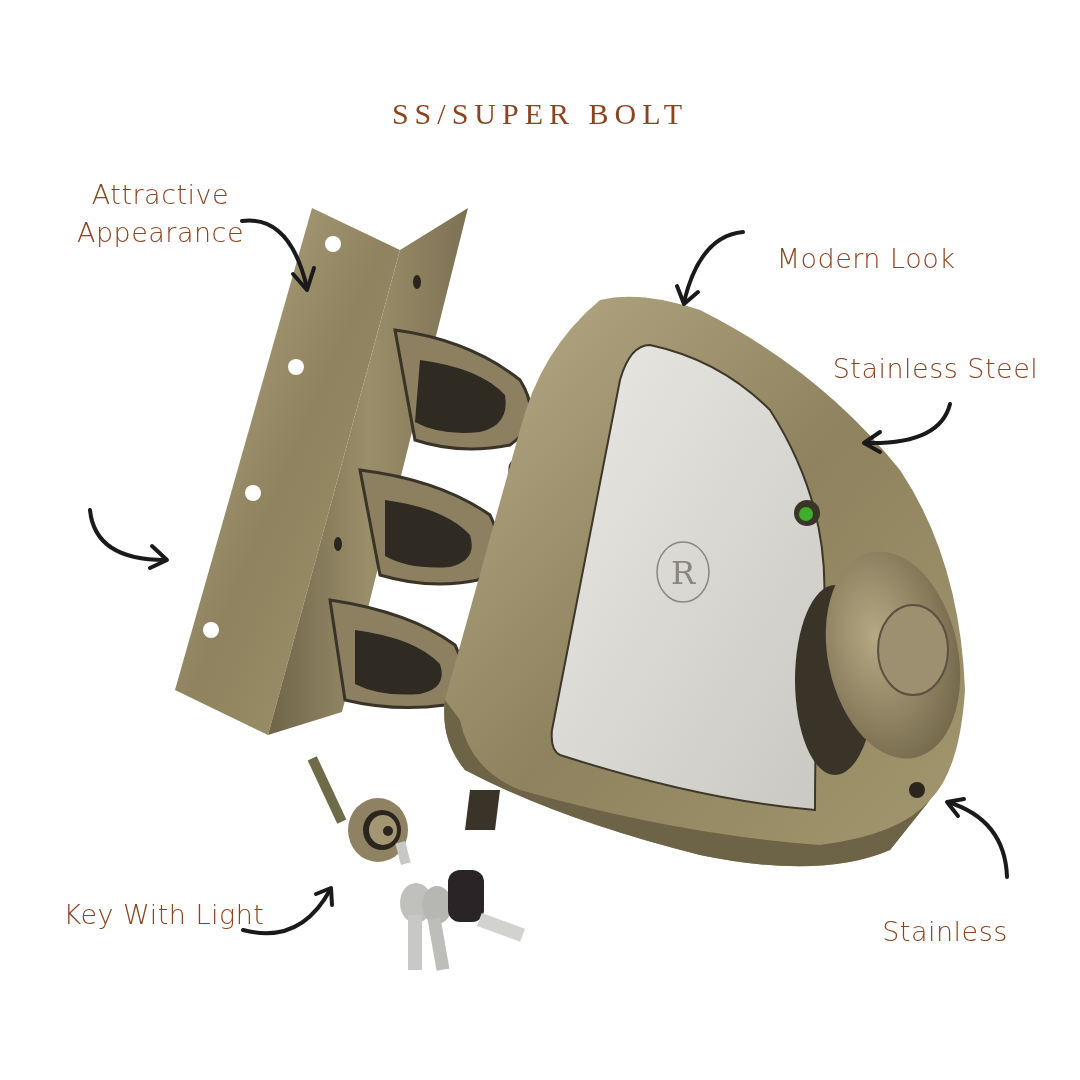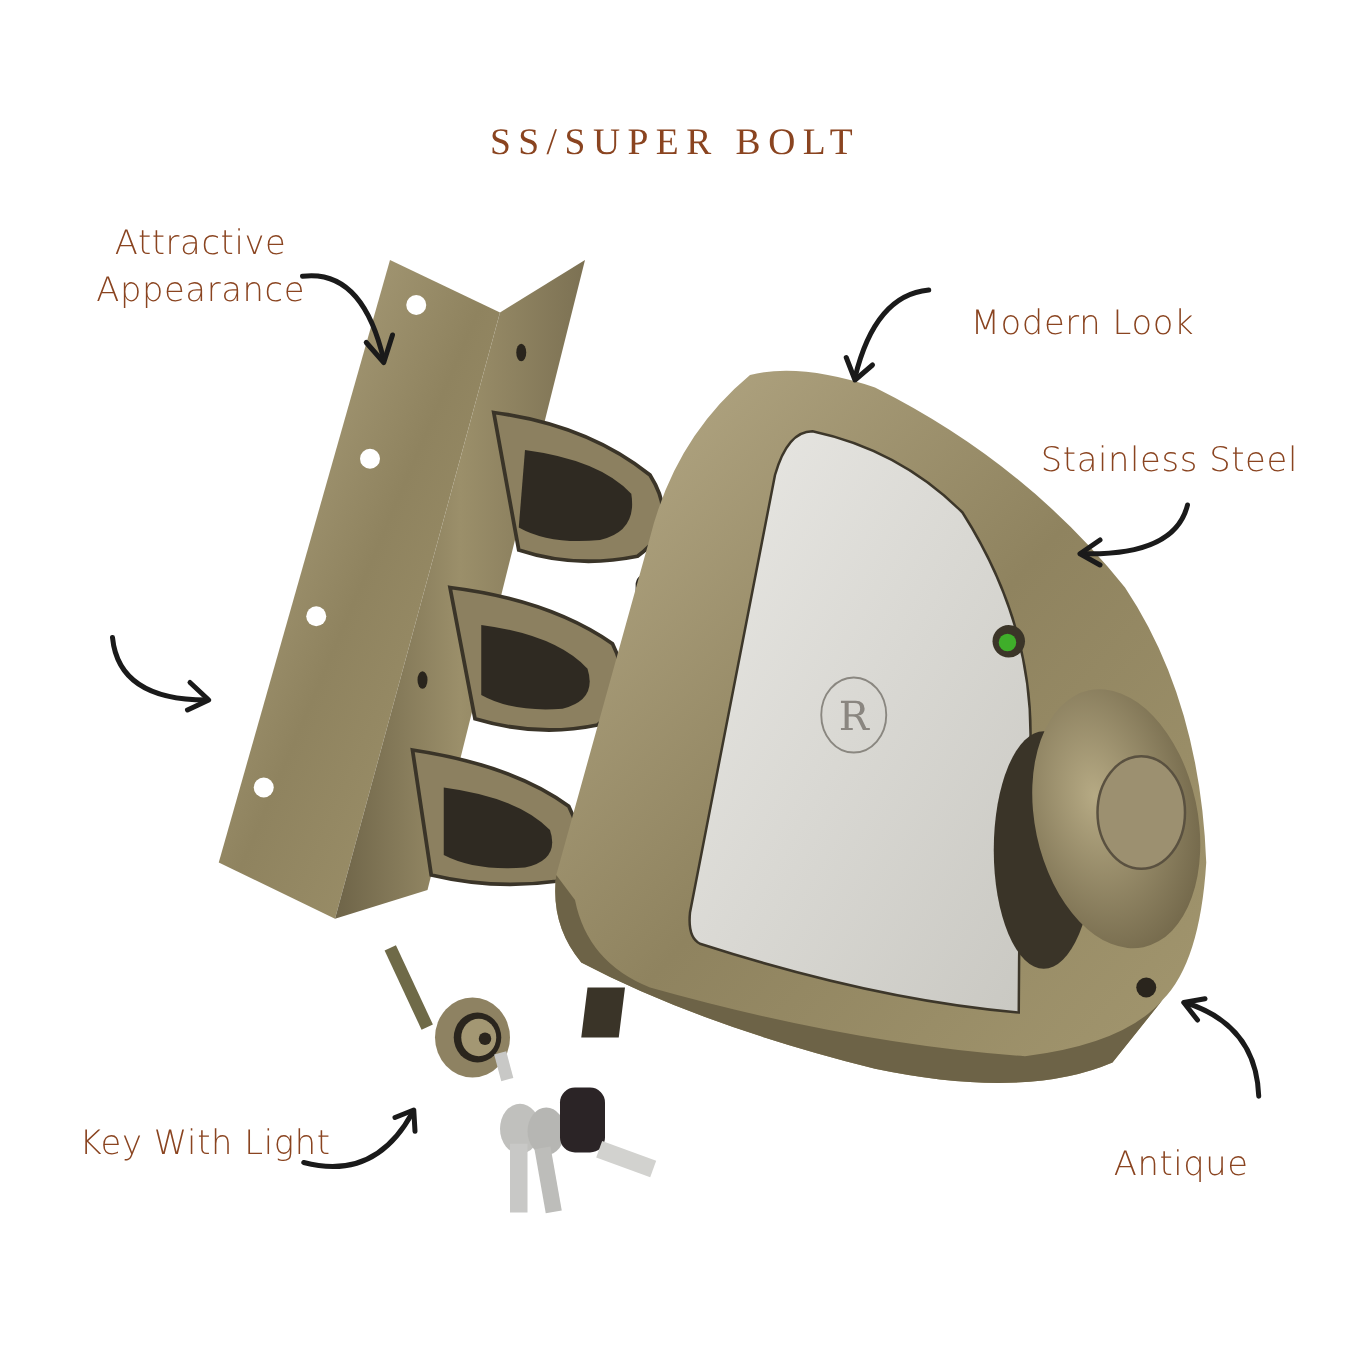--- a/index.html
+++ b/index.html
@@ -156,14 +156,14 @@
 <div class="label" style="left:770px; top:201px; width:192px;margin-top:39px;">
   <div>Modern Look</div>
 </div>
 <div class="label" style="left:828px; top:350px; width:215px;">
   <div>Stainless Steel</div>
 </div>
 <div class="label" style="left:58px; top:872px; width:212px;margin-top:24px;">
   <div>Key With Light</div>
 </div>
 <div class="label" style="left:850px; top:913px; width:190px;">
-  <div>Antique</div>
+  <div>Stainless</div>
 </div>
 
 </body></html>

